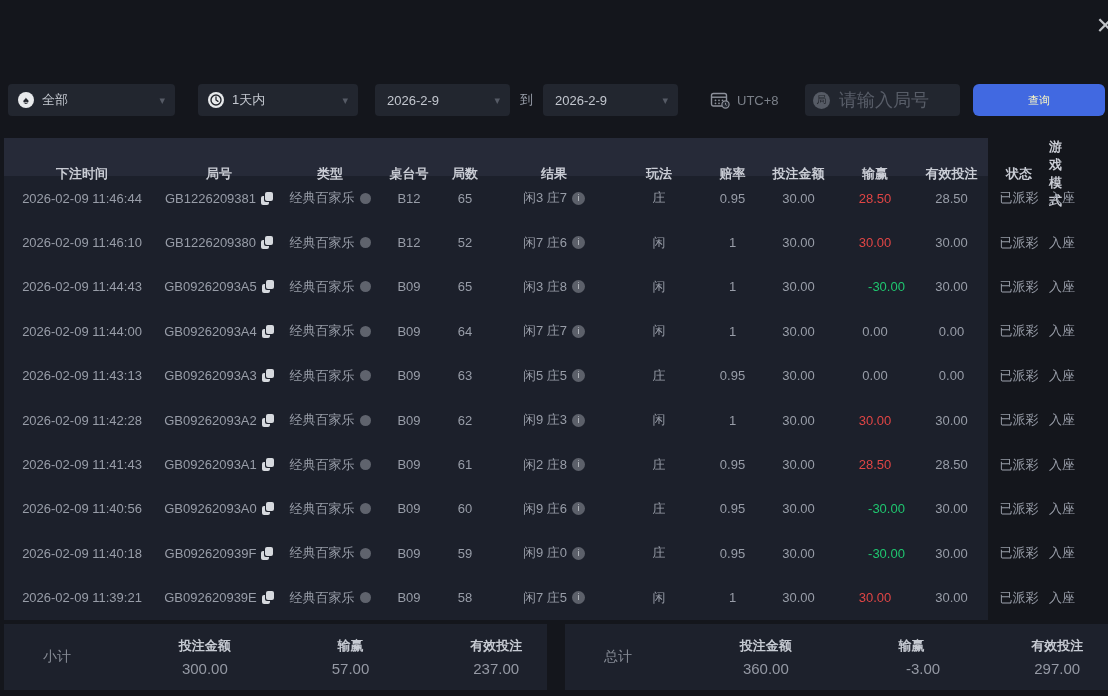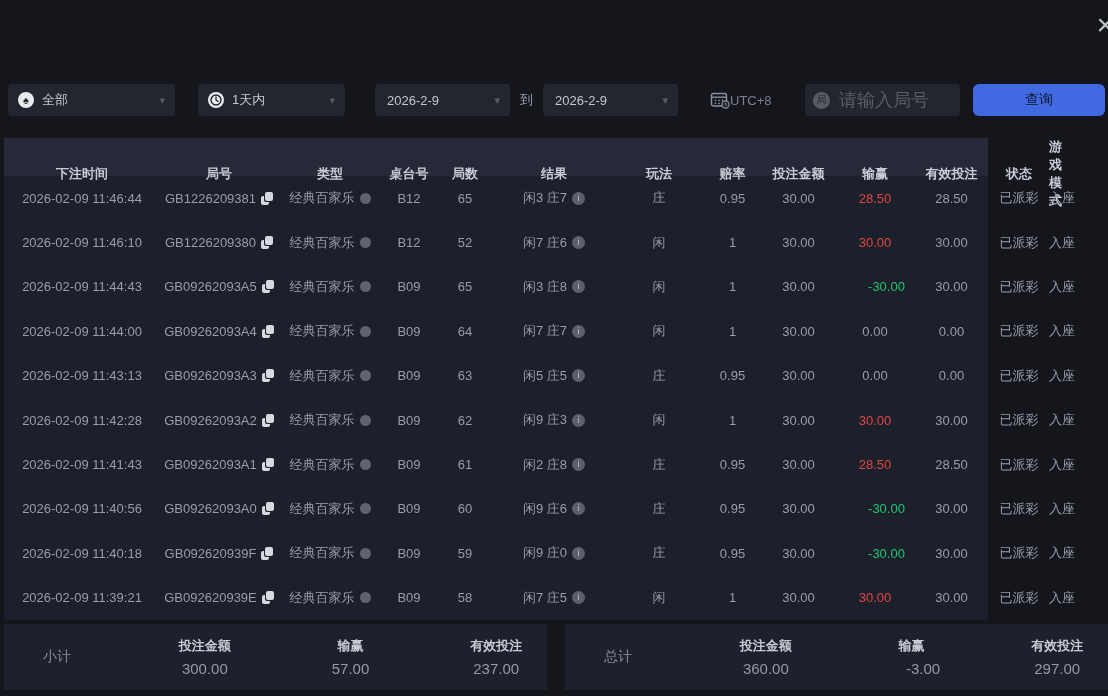--- a/index.html
+++ b/index.html
@@ -11,30 +11,30 @@
   .tab.active{color:#ffffff;font-weight:bold;}
   .tab .underline{width:40px;height:3px;border-radius:2px;background:#3557e8;margin:7px auto 0;}
   .close-x{position:absolute;top:10px;right:-6px;font-size:30px;font-weight:300;color:#c2c5c9;line-height:1;cursor:pointer;}
   
   .filterbar{position:absolute;top:84px;left:0;width:100%;height:32px;font-size:13px;}
   .ctrl{position:absolute;height:32px;background:#22262f;border-radius:4px;display:flex;align-items:center;box-sizing:border-box;color:#c3c7cf;}
   .ctrl .chev{position:absolute;right:10px;color:#565b66;font-size:11px;}
   .circle-ic{width:16px;height:16px;border-radius:50%;background:#e8eaec;display:flex;align-items:center;justify-content:center;margin:0 8px 0 10px;flex:0 0 auto;}
   .spade-g{color:#23262d;font-size:11px;line-height:1;}
   .sel-cat{left:8px;width:167px;}
-  .sel-range{left:198px;width:147px;}
+  .sel-range{left:198px;width:160px;}
   .sel-date1{left:375px;width:135px;padding-left:12px;}
   .sel-date2{left:543px;width:135px;padding-left:12px;}
   .to-label{position:absolute;left:520px;top:0;height:32px;line-height:32px;color:#9aa0ab;font-size:13px;}
-  .tzgroup{position:absolute;left:710px;top:0;height:32px;display:flex;align-items:center;color:#7b8089;}
+  .tzgroup{position:absolute;left:710px;top:0;height:32px;display:flex;align-items:center;gap:7px;color:#7b8089;}
   .searchbox{left:805px;width:155px;padding-left:8px;}
   .searchbox .badge{width:17px;height:17px;border-radius:50%;background:#565b65;color:#23262d;font-size:10px;display:flex;align-items:center;justify-content:center;flex:0 0 auto;margin-right:7px;}
   .searchbox input{background:transparent;border:none;outline:none;color:#c3c7cf;font-size:18px;width:110px;font-family:inherit;}
   .searchbox input::placeholder{color:#585d68;}
-  .query-btn{position:absolute;left:973px;top:0;width:132px;height:32px;background:#4169e1;border:none;border-radius:6px;color:#0f172a;font-size:14px;cursor:pointer;font-family:inherit;}
+  .query-btn{position:absolute;left:973px;top:0;width:132px;height:32px;background:#4169e1;border:none;border-radius:6px;color:#fef9c3;font-size:11px;cursor:pointer;font-family:inherit;}
   
   .table{position:absolute;left:4px;top:138px;width:984px;}
   .grid{display:grid;grid-template-columns:156px 118px 104px 54px 58px 120px 90px 57px 75px 78px 75px 60px 1fr;align-items:center;}
   .thead{height:38px;background:#262a38;color:#c9ccd4;font-size:13px;font-weight:bold;}
   .thead .th{text-align:center;}
   .tbody{background:#1c202b;height:444px;}
   .tr{height:44.4px;font-size:13px;color:#989da8;}
   .td{text-align:center;display:flex;align-items:center;justify-content:center;gap:5px;white-space:nowrap;}
   .copy-icon{position:relative;width:12px;height:13px;display:inline-block;flex:0 0 auto;cursor:pointer;}
   .copy-icon::before{content:"";position:absolute;left:0;bottom:0;width:8px;height:9px;border-radius:2px;background:#d6d9de;}

